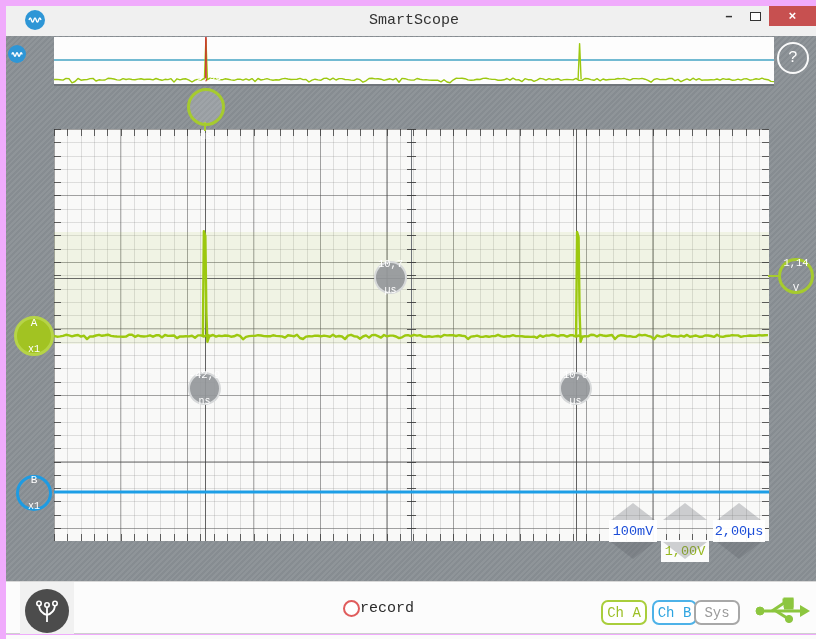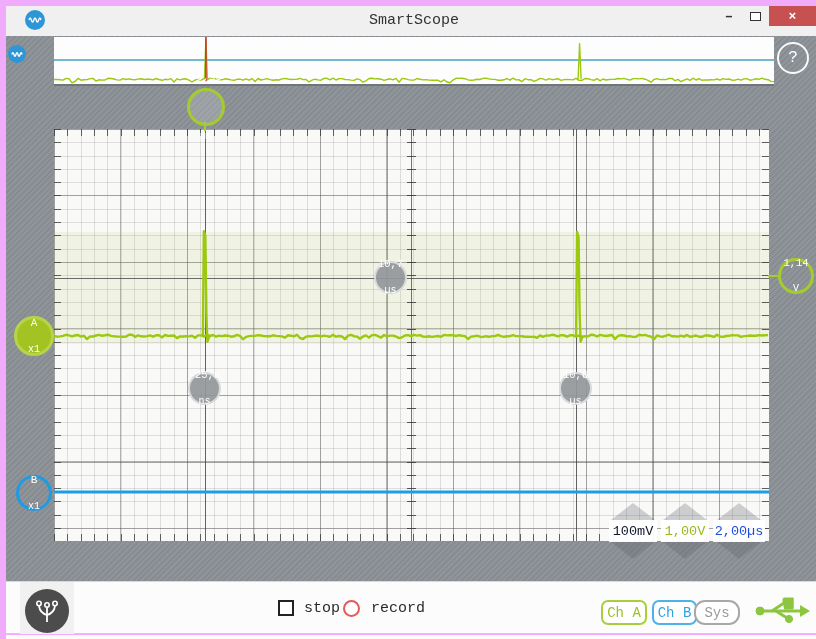--- a/index.html
+++ b/index.html
@@ -87,43 +87,43 @@
   .marker-vline { position:absolute; left:522px; top:0; width:1px; height:412px;
                   background:rgba(60,60,60,0.8); }
   .plot svg, .overview svg { position:absolute; left:0; top:0; }
 
   
   .sel-box { position:absolute; top:514px; height:22px; background:rgba(255,255,255,0.96);
              display:flex; align-items:center; justify-content:center; font-size:13.5px; z-index:7; }
   .sel-arrow { position:absolute; width:44px; height:17px; background:rgba(90,95,100,0.28);
                clip-path:polygon(50% 0, 100% 100%, 0 100%); z-index:7; }
   .sel-arrow.down { clip-path:polygon(0 0, 100% 0, 50% 100%); }
-  .sel-bv { left:603px; width:48px; color:#0f172a; }
-  .sel-av { left:655px; width:48px; color:#97b920; }
+  .sel-bv { left:603px; width:48px; color:#1d4ed8; }
+  .sel-av { left:655px; width:48px; color:#97b920;margin-top:20px; }
   .sel-t  { left:707px; width:52px; color:#1d4ed8; }
 
   
   .toolbar { position:absolute; left:0; top:575px; width:816px; height:53px; background:#fcfcfc;
              border-top:1px solid #d8d8d8; border-bottom:1px solid #cfcfcf; }
   .bottomstrip { position:absolute; left:0; top:629px; width:816px; height:10px; background:#fbfbfb; }
   .logo-patch { position:absolute; left:14px; top:0; width:54px; height:52px; background:#f1f1f1; }
   .main-logo { position:absolute; left:19px; top:7px; width:44px; height:44px; border-radius:50%;
                background:#4c4c4c; display:flex; align-items:center; justify-content:center; }
   .tool-item { position:absolute; top:0; height:52px; display:flex; align-items:center;
                font-size:15px; color:#2b2b2b; }
   .tool-label { white-space:nowrap; }
   .muted { color:#c8c8c8; }
   .stop-sq { width:16px; height:16px; border:2px solid #222; background:#fff; }
   .rec-ci { width:17px; height:17px; border-radius:50%; border:2px solid #e05c5c; background:#fff; }
   .chbtn { position:absolute; top:594px; height:25px; border-radius:7px; border:2px solid;
            background:#fff; display:flex; align-items:center; justify-content:center;
            font-size:14px; }
   .chbtn-a { left:595px; width:46px; color:#9cc026; border-color:#a9ce3c; }
   .chbtn-b { left:646px; width:45px; color:#2da4e0; border-color:#4db2e8; }
-  .chbtn-s { left:688px; width:46px; color:#9b9b9b; border-color:#a8a8a8;border-radius:11px; }
+  .chbtn-s { left:688px; width:46px; color:#9b9b9b; border-color:#a8a8a8; }
   .usb { position:absolute; left:748px; top:589px; }
 </style>
 </head>
 <body>
 
 <div id="win">
 
   <div class="titlebar">
     <div class="tb-logo">
       <svg width="14" height="10" viewBox="0 0 14 10">
@@ -181,21 +181,21 @@
         <polyline points="148.865,206.824 149.865,102.176 151.365,107.176 152.365,183.824 153.365,212.824 155.365,206.824" fill="none" stroke="#9cc80f" stroke-width="2.4" stroke-linejoin="round"></polyline>
         <polyline points="522.095,206.824 523.095,103 524.595,108 525.595,183.824 526.595,212.824 528.595,206.824" fill="none" stroke="#9cc80f" stroke-width="2.4" stroke-linejoin="round"></polyline>
       </svg>
   </div>
 
   <div class="badge badge-gray badge-delta">
     <span class="v">10,7</span>
     <span class="u">µs</span>
   </div>
   <div class="badge badge-gray badge-t1">
-    <span class="v">-25,8</span>
+    <span class="v">-42,9</span>
     <span class="u">ns</span>
   </div>
   <div class="badge badge-gray badge-t2">
     <span class="v">10,6</span>
     <span class="u">µs</span>
   </div>
 
   <div class="badge badge-chA">
     <span class="v">A</span>
     <span class="u">x1</span>
@@ -233,28 +233,24 @@
           <path d="M14 18 Q21 16 22 9"></path>
         </g>
         <circle cx="14" cy="8" r="2.2" fill="none" stroke="#fff" stroke-width="1.6"></circle>
         <circle cx="6" cy="6.5" r="2.2" fill="none" stroke="#fff" stroke-width="1.6"></circle>
         <circle cx="22" cy="6.5" r="2.2" fill="none" stroke="#fff" stroke-width="1.6"></circle>
       </svg>
     </div>
 
 
 
-    <div class="tool-item" style="left:272px;">
-      <span class="stop-sq"></span>
-      <span class="tool-label" style="margin-left:10px;">stop</span>
-    </div>
 
     <div class="tool-item" style="left:337px;">
       <span class="rec-ci"></span>
-      <span class="tool-label" style="margin-left:11px;">record</span>
+      <span class="tool-label" style="margin-left:0;">record</span>
     </div>
 
   </div>
 
   <div class="chbtn chbtn-a">Ch A</div>
   <div class="chbtn chbtn-b">Ch B</div>
   <div class="chbtn chbtn-s">Sys</div>
 
   <div class="usb">
     <svg width="56" height="32" viewBox="0 0 56 32">

